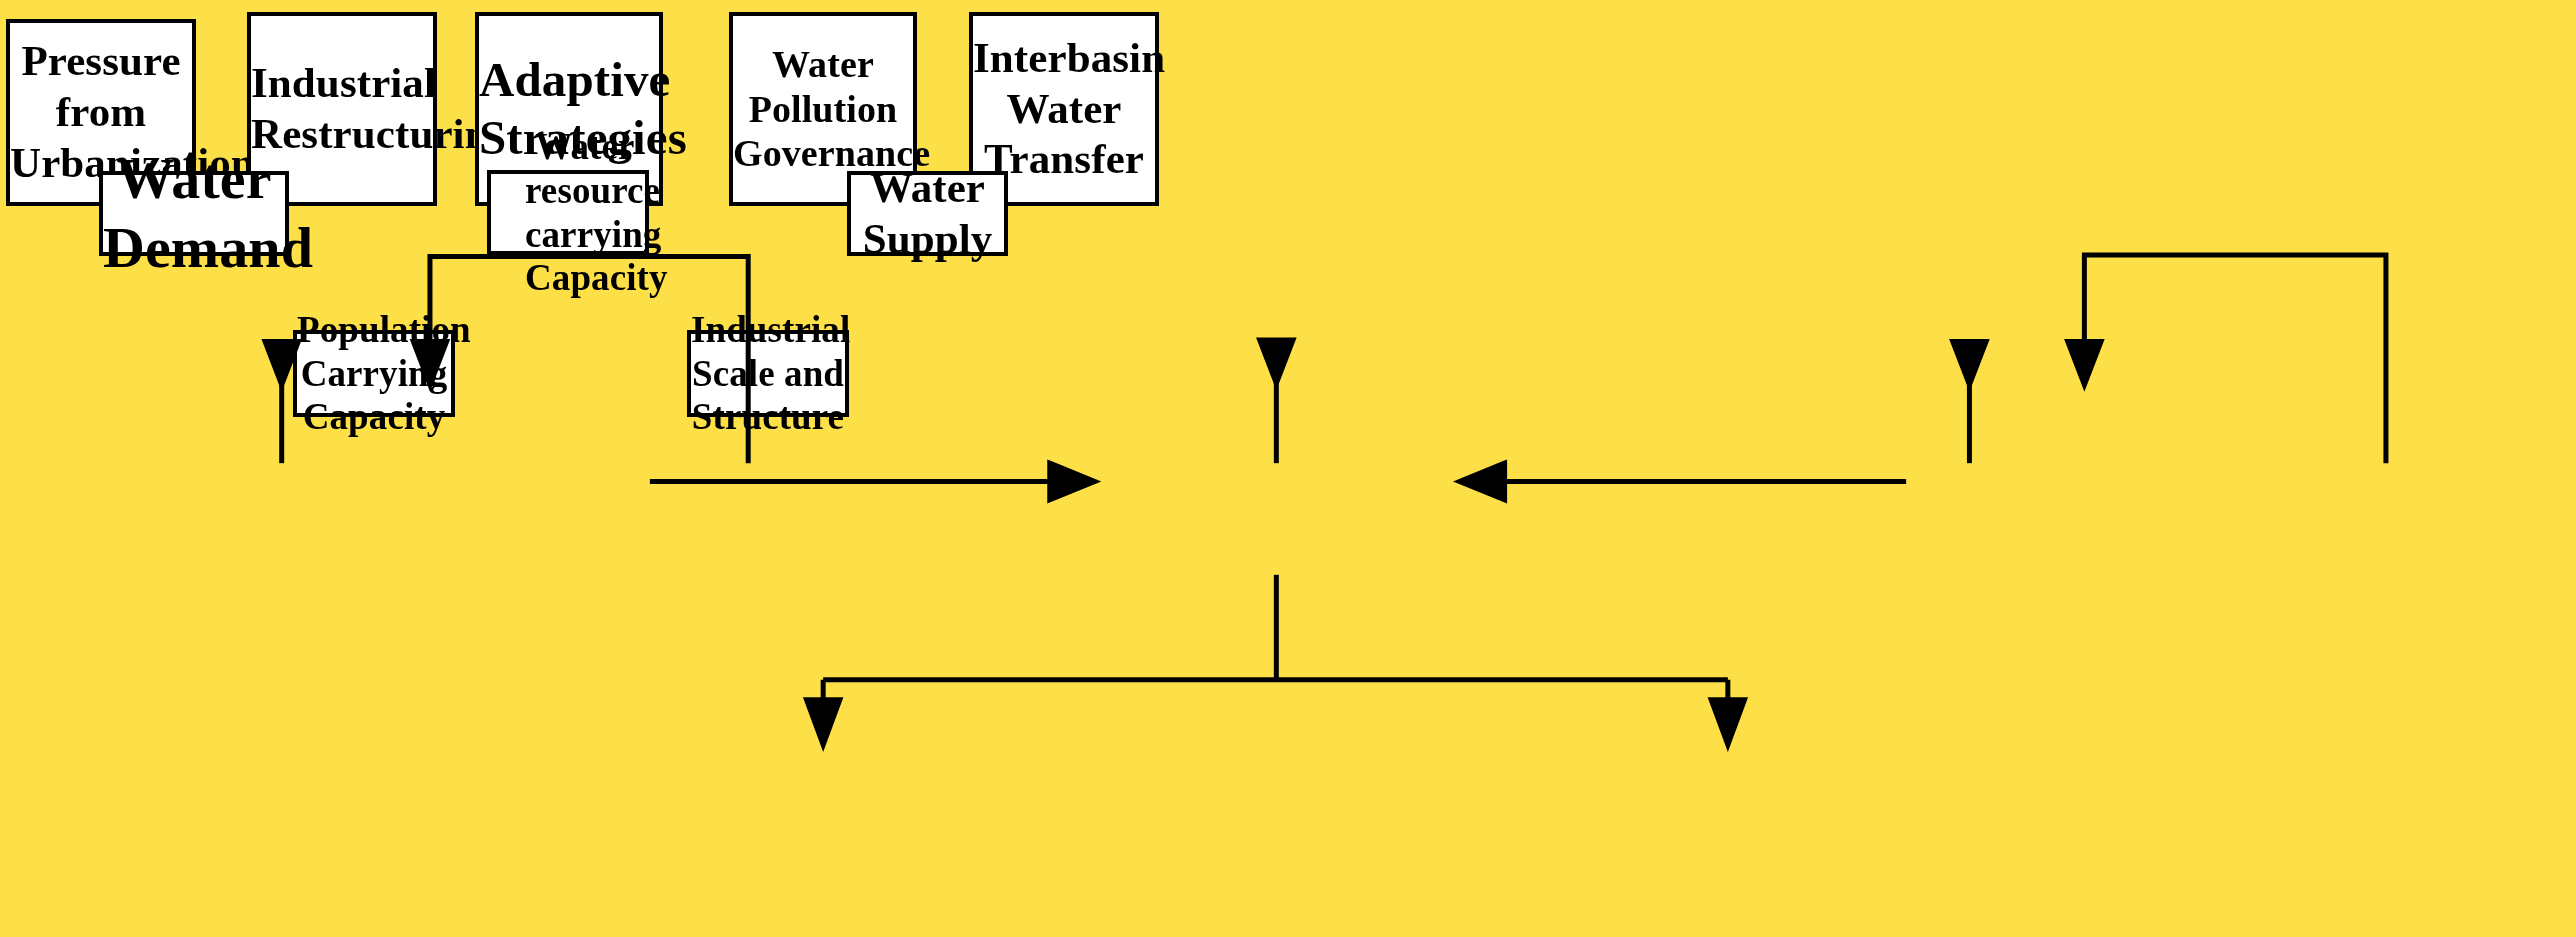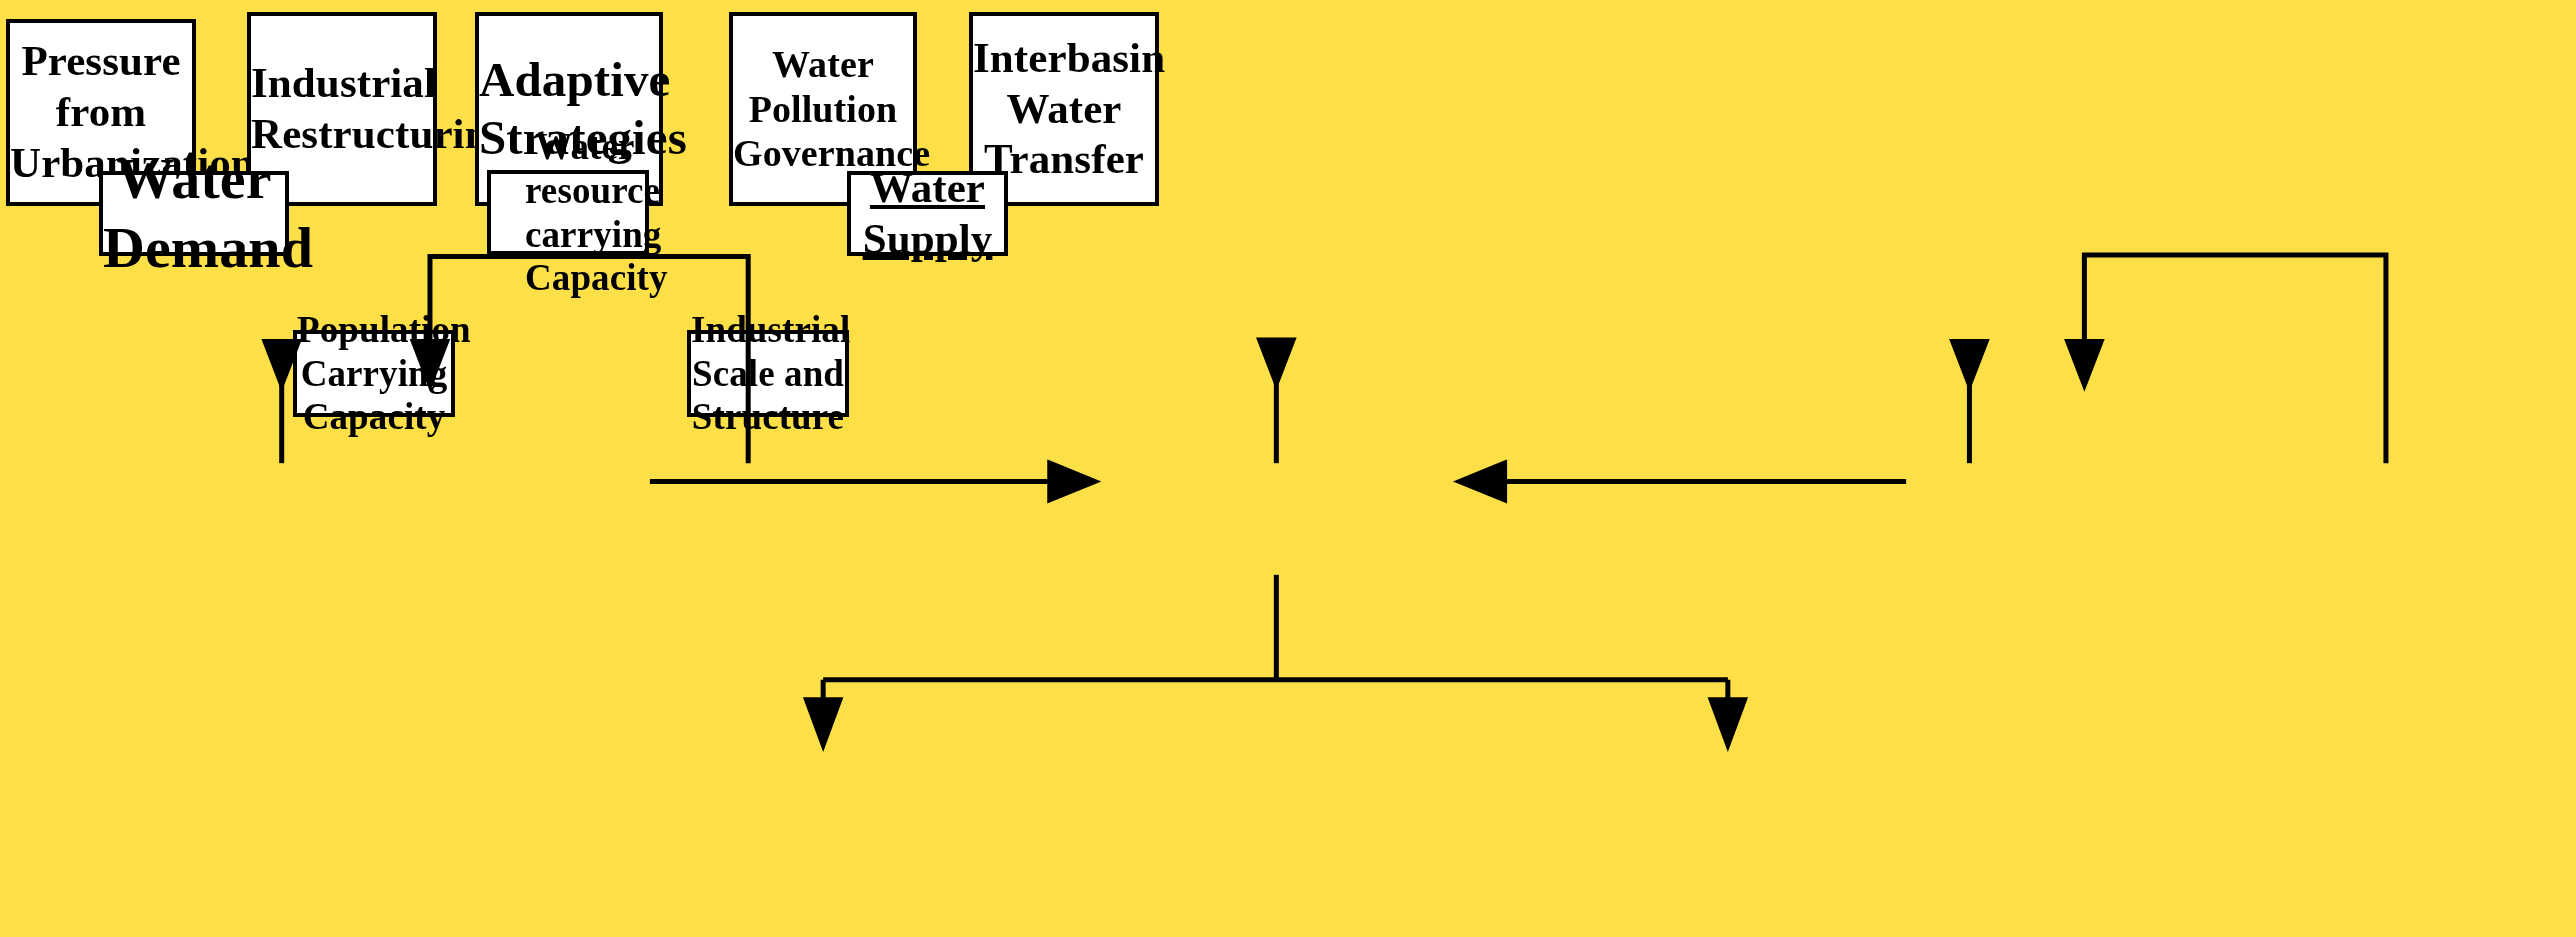--- a/index.html
+++ b/index.html
@@ -57,21 +57,21 @@
   <div class="box" style="left:99px;top:171px;width:190px;height:85px;font-size:58px;">
     <span class="lbl">Water Demand</span>
   </div>
 
   <div class="box" style="left:487px;top:170px;width:162px;height:85px;font-size:37px;padding-left:34px;">
     <span class="lbl">Water resource
 carrying
 Capacity</span>
   </div>
 
-  <div class="box" style="left:847px;top:171px;width:161px;height:85px;font-size:43px;text-decoration:underline;">
+  <div class="box" style="left:847px;top:171px;width:161px;height:85px;font-size:43px;">
     <span class="lbl">Water Supply</span>
   </div>
 
   <div class="box" style="left:287px;top:330px;width:162px;height:87px;font-size:37px;margin-left:6px;">
     <span class="lbl">Population
 Carrying
 Capacity</span>
   </div>
 
   <div class="box" style="left:687px;top:330px;width:162px;height:87px;font-size:37px;">

